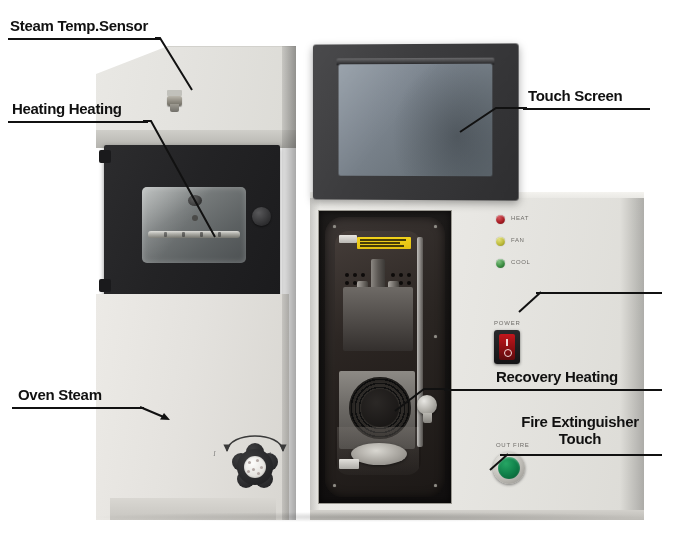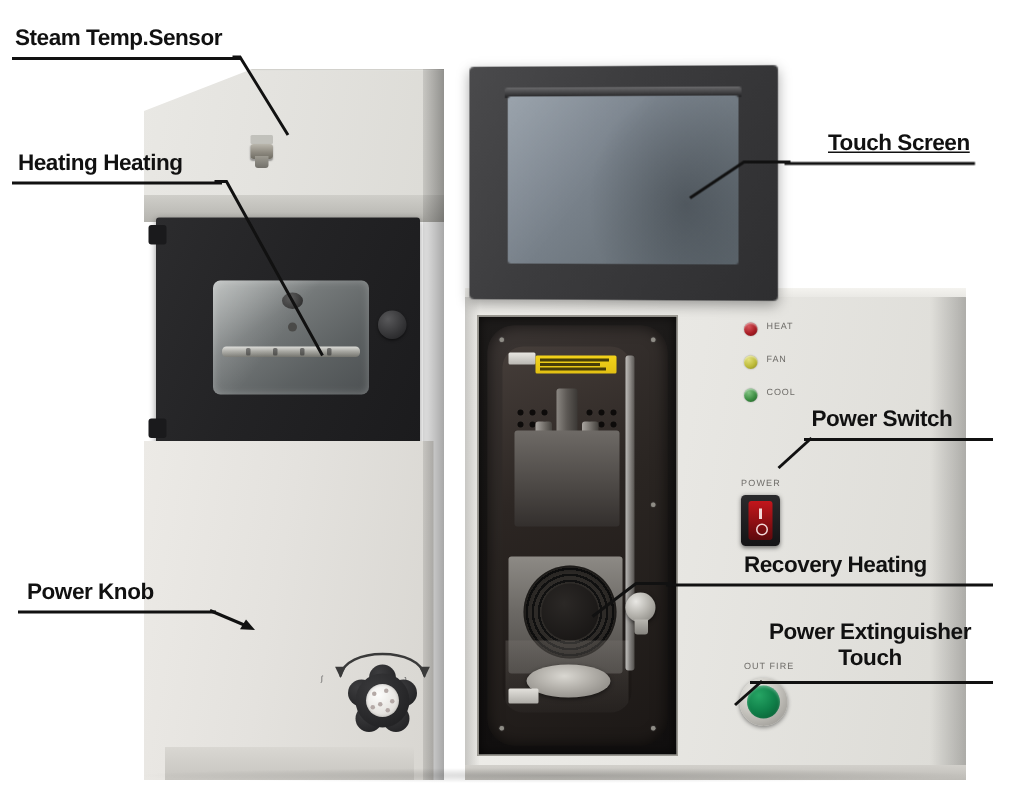--- a/index.html
+++ b/index.html
@@ -596,47 +596,46 @@
   <svg class="leader" style="left:155px; top:33px; width:60px; height:62px;" viewBox="0 0 60 62">
     <polyline points="0,5 5,5 37,57"></polyline>
   </svg>
 
   <div class="callout-text" style="left:12px; top:101px; font-size:15px;">Heating Heating</div>
   <div class="callout-rule" style="left:8px; top:121px; width:140px;"></div>
   <svg class="leader" style="left:143px; top:116px; width:80px; height:126px;" viewBox="0 0 80 126">
     <polyline points="0,5 8,5 72,121"></polyline>
   </svg>
 
-  <div class="callout-text" style="left:552px; top:88px; font-size:15px;text-decoration:underline;">Touch Screen</div>
+  <div class="callout-text" style="left:528px; top:88px; font-size:15px;">Touch Screen</div>
   <div class="callout-rule" style="left:523px; top:108px; width:127px;"></div>
   <svg class="leader" style="left:455px; top:103px; width:72px; height:34px;" viewBox="0 0 72 34">
     <polyline points="72,5 41,5 5,29"></polyline>
   </svg>
 
-  <div class="callout-text" style="left:541px; top:272px; font-size:15px;">Power Switch</div>
   <div class="callout-rule" style="left:536px; top:292px; width:126px;"></div>
   <svg class="leader" style="left:517px; top:287px; width:26px; height:28px;" viewBox="0 0 26 28">
     <polyline points="24,5 2,25"></polyline>
   </svg>
 
-  <div class="callout-text" style="left:18px; top:387px; font-size:15px;">Power Knob</div>
+  <div class="callout-text" style="left:18px; top:387px; font-size:15px;">Oven Steam</div>
   <div class="callout-rule" style="left:12px; top:407px; width:132px;"></div>
   <svg class="leader" style="left:140px; top:402px; width:36px; height:20px;" viewBox="0 0 36 20">
     <polyline points="0,5 26,16"></polyline>
     <polygon points="30,18 20,17.5 24,11" fill="#111111" stroke="none"></polygon>
   </svg>
 
   <div class="callout-text" style="left:496px; top:369px; font-size:15px;">Recovery Heating</div>
   <div class="callout-rule" style="left:444px; top:389px; width:218px;"></div>
   <svg class="leader" style="left:390px; top:384px; width:60px; height:32px;" viewBox="0 0 60 32">
     <polyline points="58,5 34,5 5,27"></polyline>
   </svg>
 
   <div class="callout-text" style="left:505px; top:414px; font-size:15px; text-align:center; width:150px;">
-    <div>Power Extinguisher</div>
+    <div>Fire Extinguisher</div>
     <div>Touch</div>
   </div>
   <div class="callout-rule" style="left:500px; top:454px; width:162px;"></div>
   <svg class="leader" style="left:486px; top:449px; width:24px; height:24px;" viewBox="0 0 24 24">
     <polyline points="22,5 4,21"></polyline>
   </svg>
 
 </div>
 
 </body></html>

